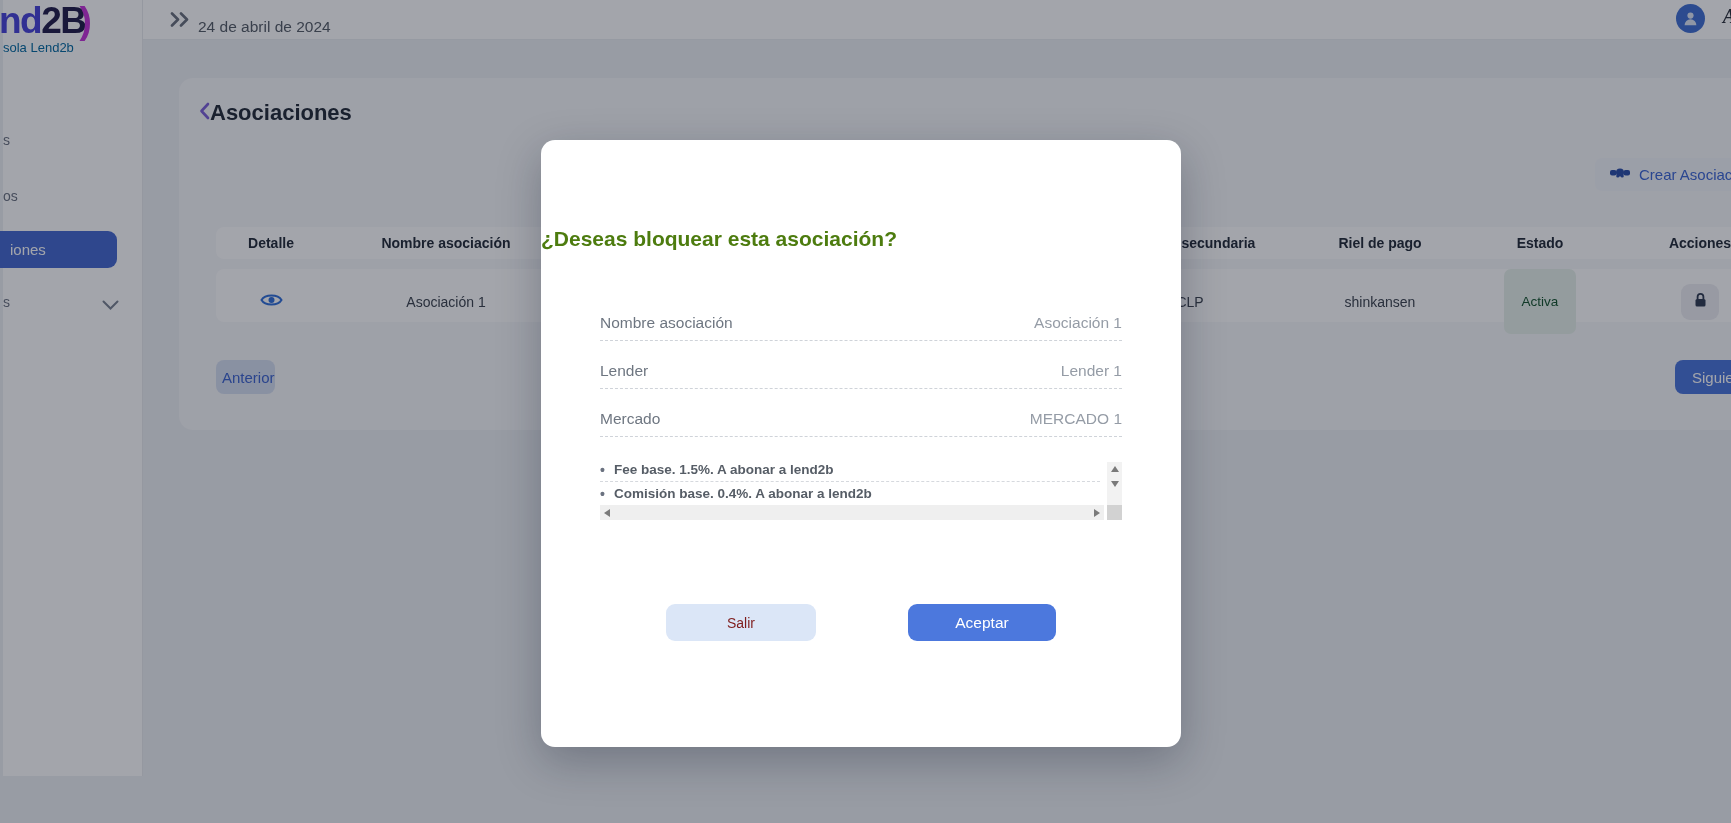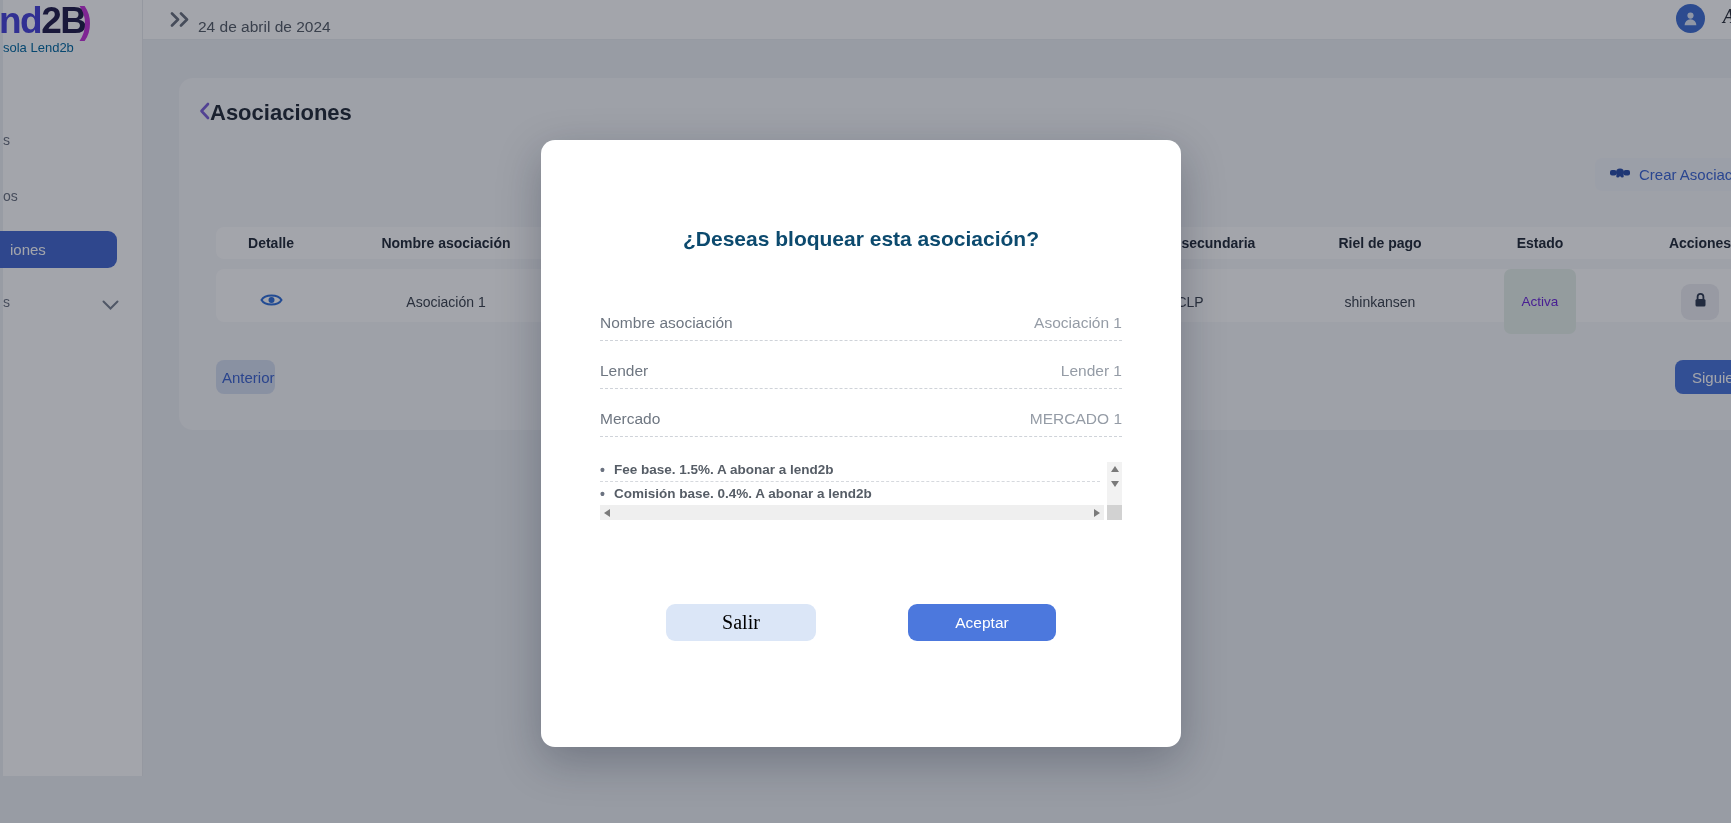--- a/index.html
+++ b/index.html
@@ -25,46 +25,46 @@
   .avatar{position:absolute;right:26px;top:4px;width:29px;height:29px;border-radius:50%;background:#3f6fd2;display:flex;align-items:center;justify-content:center;}
   .partial-a{position:absolute;right:-5px;top:5px;font-family:"Liberation Serif",serif;font-style:italic;font-weight:bold;font-size:20px;color:#2a2f3a;}
   
   .card{position:absolute;left:179px;top:78px;width:1611px;height:352px;background:#f7f8fa;border-radius:14px;}
   .title-row{position:absolute;left:20px;top:22px;display:flex;align-items:center;}
   .page-title{font-size:22px;font-weight:bold;color:#232b38;}
   .create-btn{position:absolute;left:1416px;top:80px;height:33px;min-width:172px;background:#f3f5fb;color:#3c66d4;border:none;border-radius:7px;font-size:15px;font-family:inherit;display:flex;align-items:center;gap:9px;padding:0 15px;}
   .t-head,.t-row{position:absolute;left:37px;width:1574px;display:grid;grid-template-columns:110px 240px 1fr 200px 180px 140px 180px;align-items:center;background:#fff;border-radius:8px;text-align:center;}
   .t-head{top:149px;height:32px;font-size:14px;font-weight:bold;color:#232b38;}
   .t-row{top:191px;height:53px;font-size:14px;color:#3c434e;}
-  .badge{display:inline-block;background:#e7f1ea;color:#6d28d9;font-size:13.5px;padding:25px 18px;border-radius:7px;}
+  .badge{display:inline-block;background:#e7f1ea;color:#14532d;font-size:13.5px;padding:25px 18px;border-radius:7px;}
   .lock-btn{width:38px;height:36px;background:#ededf2;border:none;border-radius:9px;display:inline-flex;align-items:center;justify-content:center;margin:0 auto;}
   .prev-btn{position:absolute;left:37px;top:282px;width:59px;height:34px;background:#d6dff1;color:#3c63cf;border:none;border-radius:8px;font-size:15px;font-family:inherit;}
   .next-btn{position:absolute;left:1496px;top:282px;width:100px;height:34px;background:#4a74da;color:#fff;border:none;border-radius:8px;font-size:15px;font-family:inherit;text-align:left;padding-left:17px;}
   
   .backdrop{position:absolute;inset:0;background:rgba(13,18,33,0.38);z-index:40;}
   .modal{position:absolute;left:541px;top:140px;width:640px;height:607px;background:#fff;border-radius:14px;z-index:50;box-shadow:0 14px 44px rgba(15,23,42,0.28);}
-  .modal-title{margin-top:87px;text-align:center;color:#0c4a6e;font-size:21px;font-weight:bold;}
+  .modal-title{margin-top:87px;color:#4d7c0f;font-size:21px;font-weight:bold;}
   .fields{margin:63px 59px 0;}
   .field{display:flex;justify-content:space-between;align-items:flex-end;border-bottom:1px dashed #cfd3d9;padding-bottom:8px;margin-bottom:21px;font-size:15.5px;}
   .field-label{color:#6e7681;}
   .field-value{color:#959ca6;}
   .ar-label{margin:25px 59px 0;color:#8d949e;font-size:15px;}
   .ar-box{position:relative;margin:7px 59px 0;height:62px;}
   .ar-item{display:flex;align-items:center;gap:9px;font-size:13.5px;font-weight:bold;color:#565d66;height:23px;padding-right:22px;}
   .ar-item .dot{color:#6b7280;font-size:14px;}
   .ar-sep{border-bottom:1px dashed #d6d9de;margin-right:22px;}
   .hscroll{position:absolute;left:0;right:18px;bottom:0;height:15px;background:#efefef;display:flex;justify-content:space-between;align-items:center;padding:0 4px;}
   .vscroll{position:absolute;right:0;top:4px;bottom:15px;width:15px;background:#f2f2f2;display:flex;flex-direction:column;align-items:center;padding-top:4px;gap:9px;}
   .corner{position:absolute;right:0;bottom:0;width:15px;height:15px;background:#d2d2d2;}
   .tri-up{width:0;height:0;border-left:4px solid transparent;border-right:4px solid transparent;border-bottom:6px solid #7a7a7a;}
   .tri-down{width:0;height:0;border-left:4px solid transparent;border-right:4px solid transparent;border-top:6px solid #7a7a7a;}
   .tri-left{width:0;height:0;border-top:4px solid transparent;border-bottom:4px solid transparent;border-right:6px solid #7a7a7a;}
   .tri-right{width:0;height:0;border-top:4px solid transparent;border-bottom:4px solid transparent;border-left:6px solid #7a7a7a;}
   .modal-buttons{display:flex;justify-content:center;gap:92px;margin-top:84px;}
-  .btn-salir{width:150px;height:37px;background:#dbe6f7;color:#000000;border:none;border-radius:9px;font-size:20px;font-family:Liberation Serif, serif;}
+  .btn-salir{width:150px;height:37px;background:#dbe6f7;color:#7f1d1d;border:none;border-radius:9px;font-size:14px;font-family:Liberation Sans, sans-serif;}
   .btn-aceptar{width:148px;height:37px;background:#4c78dd;color:#fff;border:none;border-radius:9px;font-size:15.5px;font-family:inherit;}
 </style>
 </head>
 <body>
 
 <div class="screen">
 
   <aside class="sidebar">
     <div class="logo">
       <span class="p1">nd</span><span class="p2">2B</span><span class="swoosh">)</span>

